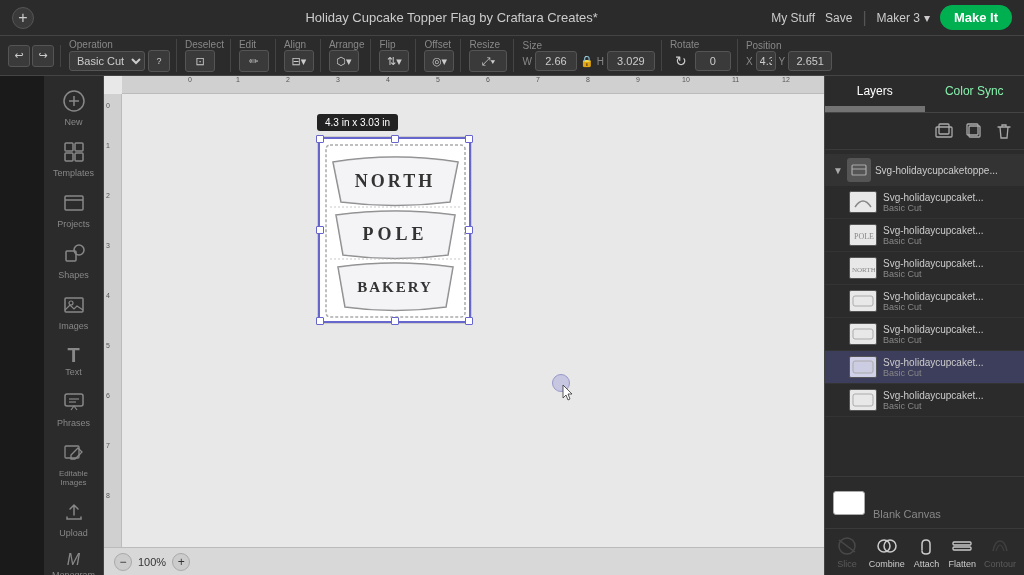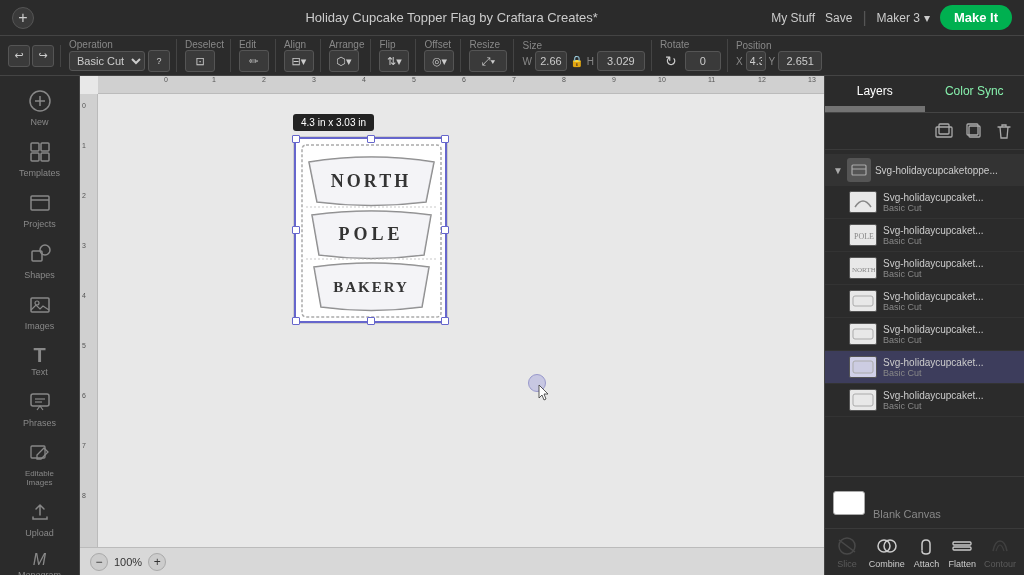--- a/index.html
+++ b/index.html
@@ -24,21 +24,21 @@
     .toolbar-select { background: #3a3a3a; color: #ccc; border: 1px solid #555; border-radius: 3px; font-size: 11px; padding: 1px 3px; height: 20px; }
     .toolbar-icon-btn { width: 22px; height: 22px; display: flex; align-items: center; justify-content: center; background: #3a3a3a; border: 1px solid #555; border-radius: 3px; cursor: pointer; color: #ccc; font-size: 11px; }
     .toolbar-num-input { width: 48px; height: 20px; background: #3a3a3a; border: 1px solid #555; border-radius: 3px; color: #ccc; font-size: 11px; padding: 0 3px; text-align: center; }
     .toolbar-small-label { font-size: 10px; color: #888; }
     .undo-redo { display: flex; gap: 2px; }
 
     
     #main { display: flex; height: calc(575px - 36px - 40px); }
 
     
-    #left-sidebar { width: 80px; background: #2b2b2b; border-right: 1px solid #444; display: flex; flex-direction: column; align-items: center; padding-top: 8px; gap: 2px; overflow-y: auto; }
+    #left-sidebar { width: 60px; background: #2b2b2b; border-right: 1px solid #444; display: flex; flex-direction: column; align-items: center; padding-top: 8px; gap: 2px; overflow-y: auto; margin-left: 44px; }
     .sidebar-item { display: flex; flex-direction: column; align-items: center; padding: 6px 4px; border-radius: 6px; cursor: pointer; width: 48px; gap: 2px; }
     .sidebar-icon { font-size: 18px; color: #ccc; line-height: 1; }
     .sidebar-label { font-size: 9px; color: #888; text-align: center; }
 
     
     #canvas-area { flex: 1; background: #e8e8e8; position: relative; overflow: hidden; }
     #ruler-h { height: 18px; background: #d0d0d0; border-bottom: 1px solid #bbb; display: flex; align-items: center; padding-left: 56px; position: relative; }
     #canvas-content { position: absolute; left: 18px; top: 18px; right: 0; bottom: 30px; background: #e8e8e8; }
 
     
@@ -181,21 +181,21 @@
       <span class="toolbar-label">Resize</span>
       <div class="toolbar-icon-btn" style="width:38px;">⤢▾</div>
     </div>
   </div>
 
   <div class="toolbar-group">
     <div class="toolbar-input-group">
       <span class="toolbar-label">Size</span>
       <div class="toolbar-row" style="gap:3px;">
         <span class="toolbar-small-label">W</span>
-        <input class="toolbar-num-input" type="text" style="width: 32px;" value="2.66">
+        <input class="toolbar-num-input" type="text" style="width: 42px;" value="2.66">
         <div style="font-size:11px;color:#888;">🔒</div>
         <span class="toolbar-small-label">H</span>
         <input class="toolbar-num-input" type="text" style="width: 48px;" value="3.029">
       </div>
     </div>
   </div>
 
   <div class="toolbar-group">
     <div class="toolbar-input-group">
       <span class="toolbar-label">Rotate</span>

